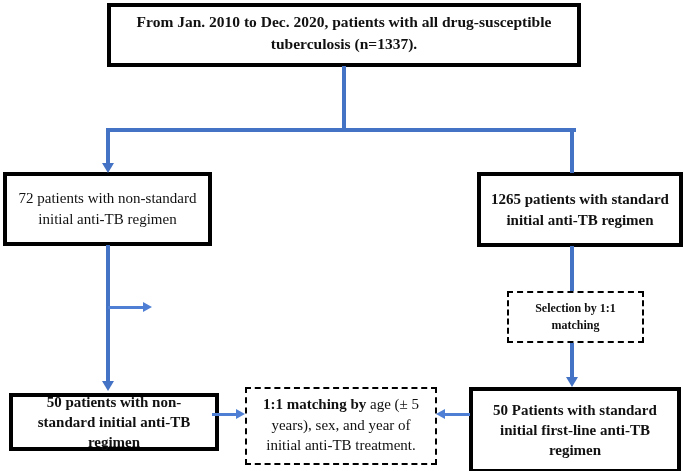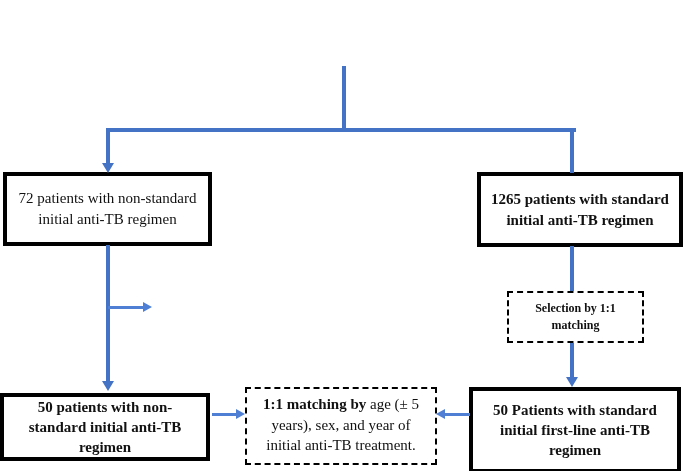--- a/index.html
+++ b/index.html
@@ -23,36 +23,39 @@
     text-align:center;
   }
   .bold{font-weight:bold;}
   .dashed{border:2.8px dashed var(--border,#000);}
   .top-box{left:107px;top:3px;width:474px;height:64px;justify-content:flex-start;padding:4px 10px;font-size:15.5px;line-height:1.45;font-weight:bold;}
   .left-box{left:3px;top:172px;width:209px;height:74px;font-size:15px;line-height:1.38;font-weight:normal;padding:2px 8px;}
   .right-box{left:477px;top:172px;width:206px;height:75px;font-size:15px;line-height:1.38;font-weight:bold;padding:2px 8px;}
   .excl-box{left:153px;top:266px;width:216px;height:102px;align-items:flex-start;justify-content:flex-start;text-align:left;padding:7px 11px 4px 11px;font-size:15px;line-height:1.47;}
   .excl-text{text-align:justify;width:100%;}
   .sel-box{left:507px;top:291px;width:137px;height:52px;font-size:12px;line-height:1.4;font-weight:bold;padding:2px 4px;}
-  .bl-box{left:0;top:393px;width:210px;height:68px;font-size:15px;line-height:1.35;font-weight:bold;padding:2px 8px;}
+  .bl-box{left:9px;top:393px;width:210px;height:58px;font-size:15px;line-height:1.35;font-weight:bold;padding:2px 8px;}
   .match-box{left:245px;top:387px;width:192px;height:78px;justify-content:flex-start;font-size:15px;line-height:1.38;padding:5px 7px;display:block;box-sizing:border-box;}
   .br-box{left:469px;top:387px;width:212px;height:86px;font-size:15px;line-height:1.35;font-weight:bold;padding:2px 6px;}
 
   .line{position:absolute;background:var(--connector,#4472C4);}
   .thin{background:var(--thin_arrow,#4f7fd4);}
   .ah{position:absolute;width:0;height:0;}
   .ah-down{border-left:6px solid transparent;border-right:6px solid transparent;border-top:10px solid var(--connector,#4472C4);}
   .ah-right{border-top:5.5px solid transparent;border-bottom:5.5px solid transparent;border-left:9px solid var(--thin_arrow,#4f7fd4);}
   .ah-left{border-top:5.5px solid transparent;border-bottom:5.5px solid transparent;border-right:9px solid var(--thin_arrow,#4f7fd4);}
 </style>
 </head>
 <body>
 
 <div id="stage">
 
+  <div class="box top-box">
+    <span>From Jan. 2010 to Dec. 2020, patients with all drug-susceptible tuberculosis (n=1337).</span>
+  </div>
 
   <div class="box left-box">
     <span>72 patients with non-standard initial anti-TB regimen</span>
   </div>
 
   <div class="box right-box">
     <span>1265 patients with standard initial anti-TB regimen</span>
   </div>
 
 

